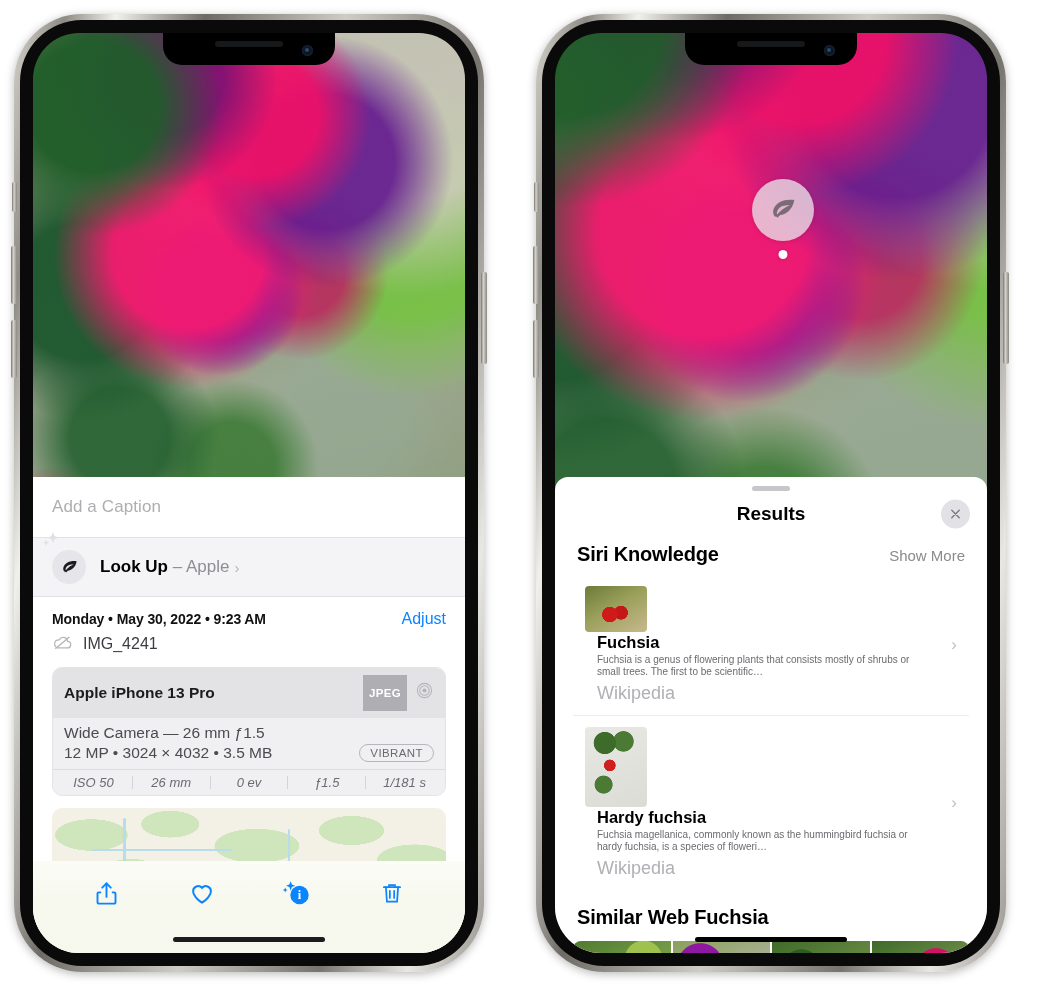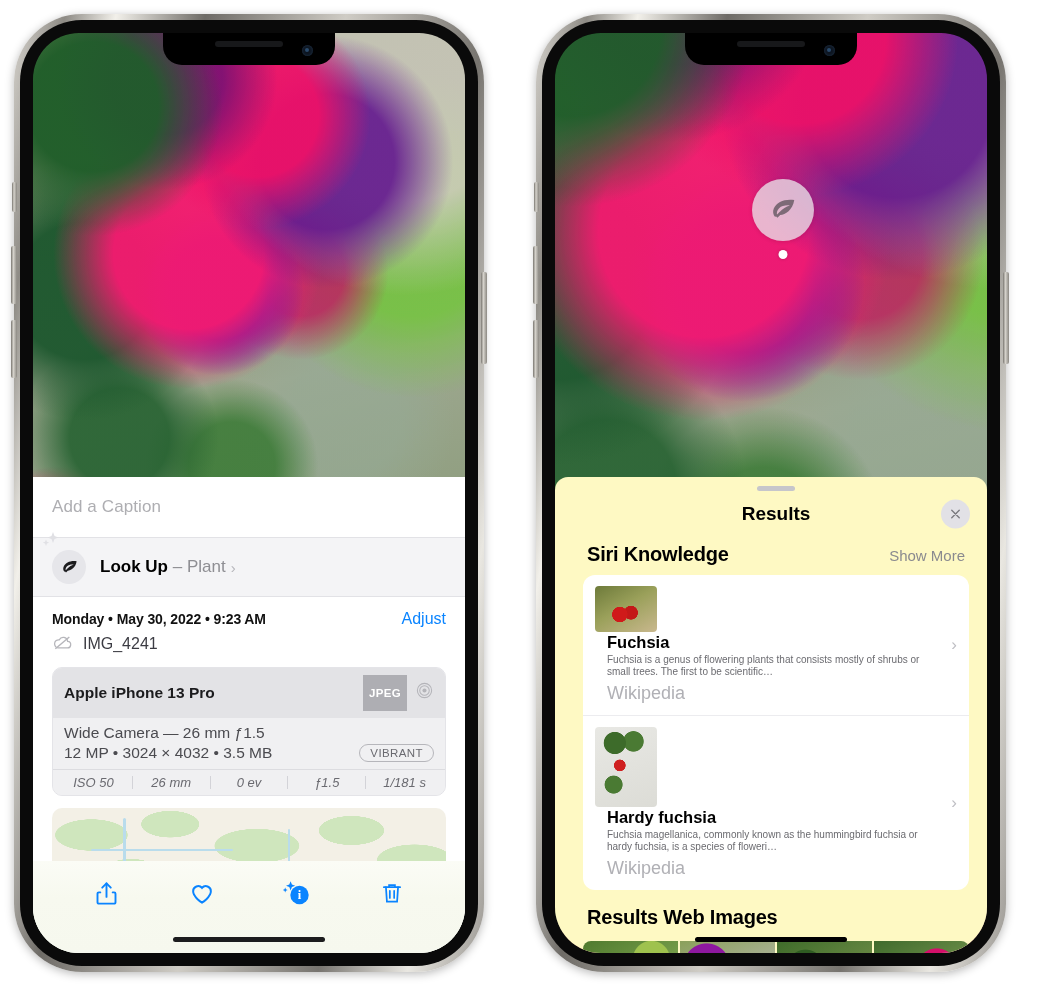--- a/index.html
+++ b/index.html
@@ -220,22 +220,22 @@
     box-shadow: 0 1px 4px rgba(0,0,0,.12);
   }
   .leaf-pill .dot {
     position: absolute; left: 50%; bottom: -18px; transform: translateX(-50%);
     width: 9px; height: 9px; border-radius: 50%; background: #fff;
     box-shadow: 0 0 3px rgba(0,0,0,.25);
   }
 
   .results-sheet {
     position: absolute; left: 0; right: 0; bottom: 0; top: 444px;
-    background: #fef9c3; border-radius: 13px 13px 0 0;
-    z-index: 20; overflow: hidden; padding-left: 10px;
+    background: #ffffff; border-radius: 13px 13px 0 0;
+    z-index: 20; overflow: hidden;
   }
   .grabber { width: 38px; height: 5px; border-radius: 3px; background: #c6c6cb; margin: 9px auto 0; }
   .res-head { position: relative; height: 46px; display: flex; align-items: center; justify-content: center; }
   .res-title { font-size: 19px; font-weight: 700; color: #000; }
   .close-btn {
     position: absolute; right: 17px; top: 50%; transform: translateY(-50%);
     width: 29px; height: 29px; border-radius: 50%; background: #e2e1e6;
     display: flex; align-items: center; justify-content: center; color: #7a7a80;
   }
   .sec-head { display: flex; align-items: baseline; justify-content: space-between; padding: 6px 22px 9px 22px; }
@@ -323,21 +323,21 @@
                 <path d="M12 2 l1.5 4 4 1.5 -4 1.5 -1.5 4 -1.5 -4 -4 -1.5 4 -1.5z"></path>
                 <path d="M5 9.5 l.9 2.3 2.3 .9 -2.3 .9 -.9 2.3 -.9 -2.3 -2.3 -.9 2.3 -.9z"></path>
               </svg>
             </span>
             <span class="leaf-badge">
               <svg viewBox="0 0 24 24" width="19" height="19" fill="#1c1c1e">
                 <path d="M21 4c-7.5-1.2-14 1.6-16.3 6.6-1.2 2.6-.6 5.3 1 6.9l1.6-1.6c-.6-1.9.1-4 1.6-5.4 2-1.9 5.3-2.6 8.6-2.2-3 .9-5.9 2.6-8 5l-.1.1-3.3 3.3 1.5 1.5 2.2-2.2C13.8 15.8 19.8 12 21 4z"></path>
               </svg>
             </span>
             <span class="lookup-text">
-              <span>Look Up</span><span class="sub"> – </span><span class="sub">Plant</span>
+              <span>Look Up</span><span class="sub"> – </span><span class="sub">Apple</span>
             </span>
             <span class="lookup-chev">›</span>
           </div>
         </div>
 
         <div class="meta-block">
           <div class="meta-divider"></div>
           <div class="date-row">
             <span class="date-text">Monday • May 30, 2022 • 9:23 AM</span>
             <span class="adjust-link">Adjust</span>
@@ -488,21 +488,21 @@
             <span class="know-text">
               <span class="know-title" style="display:block">Hardy fuchsia</span>
               <span class="know-desc" style="display:block">Fuchsia magellanica, commonly known as the hummingbird fuchsia or hardy fuchsia, is a species of floweri…</span>
               <span class="know-src" style="display:block">Wikipedia</span>
             </span>
             <span class="know-chev">›</span>
           </div>
         </div>
 
         <div class="sec-head" style="padding-top:16px;padding-bottom:6px;">
-          <span class="sec-title">Results Web Images</span>
+          <span class="sec-title">Similar Web Fuchsia</span>
         </div>
 
         <div class="web-strip">
           <span class="web-img wi1"></span>
           <span class="web-img wi2"></span>
           <span class="web-img wi3"></span>
           <span class="web-img wi4"></span>
         </div>
 
         <div class="home-bar"></div>

